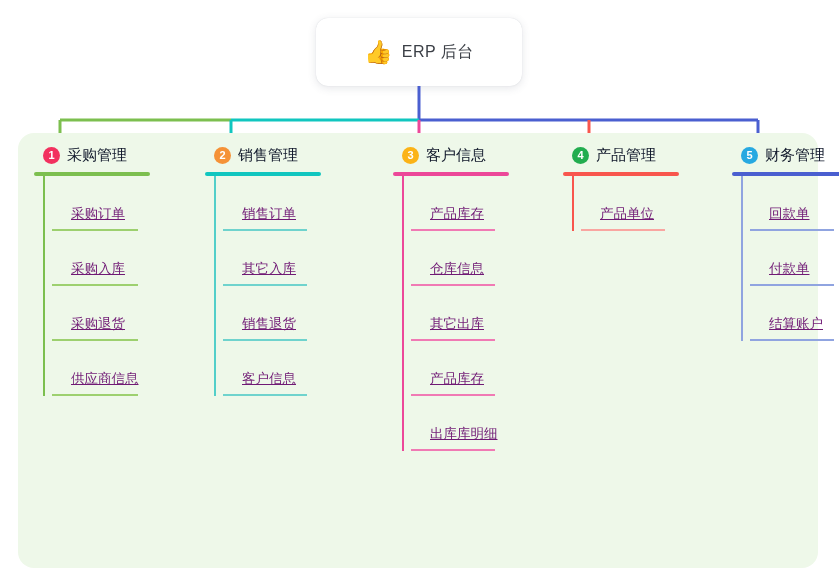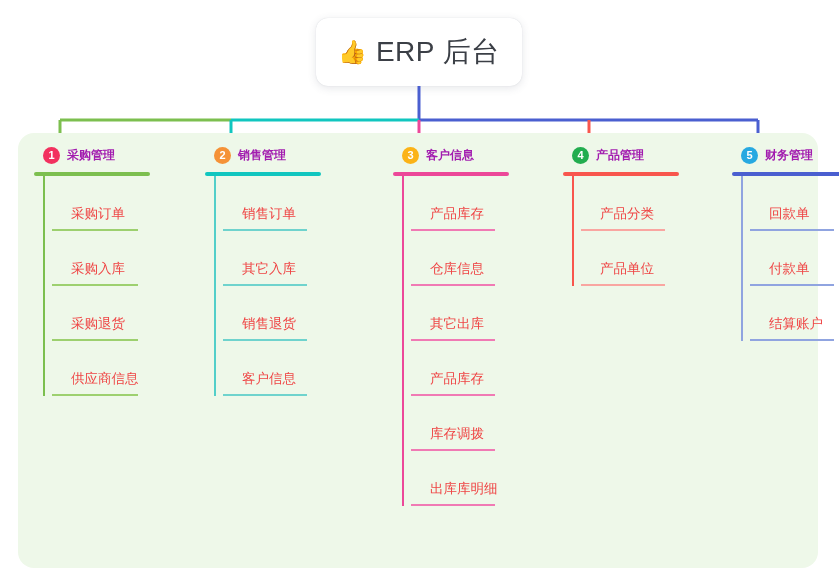--- a/index.html
+++ b/index.html
@@ -38,21 +38,21 @@
     justify-content: center;
     box-sizing: border-box;
   }
   .root-card .root-emoji {
     font-size: 23px;
     line-height: 1;
     margin-right: 9px;
     display: inline-block;
   }
   .root-card .root-title {
-    font-size: 28px;
+    font-size: 16px;
     color: #3b3f46;
     letter-spacing: 0.5px;
     white-space: nowrap;
   }
 
   
   #connectors {
     position: absolute;
     left: 0; top: 0;
     width: 839px;
@@ -89,23 +89,23 @@
     border-radius: 50%;
     color: #ffffff;
     font-size: 11px;
     line-height: 17px;
     text-align: center;
     font-weight: 700;
     margin-right: 7px;
     flex: 0 0 auto;
   }
   .col-title {
-    font-size: 12px;
-    color: #a21caf;
-    font-weight: 700;
+    font-size: 15px;
+    color: #0f172a;
+    font-weight: 400;
   }
   .col-underline {
     height: 4px;
     border-radius: 2px;
     margin-top: 4px;
   }
 
   .items {
     position: relative;
     margin-top: 0;
@@ -123,22 +123,23 @@
     position: relative;
     height: 55px;
     box-sizing: border-box;
     margin-left: 9px;
   }
   .item-label {
     position: absolute;
     left: 19px;
     bottom: 8px;
     font-size: 13.5px;
-    color: #ef4444;
+    color: #701a75;
     white-space: nowrap;
+    text-decoration: underline;
   }
   .item-rule {
     position: absolute;
     left: 0;
     bottom: 0;
     height: 2px;
     width: 88px;
   }
 
   
@@ -249,43 +250,35 @@
       </div>
       <div class="item">
         <span class="item-label">其它出库</span>
         <span class="item-rule" style="background:#f07ab4;"></span>
       </div>
       <div class="item">
         <span class="item-label">产品库存</span>
         <span class="item-rule" style="background:#f07ab4;"></span>
       </div>
       <div class="item">
-        <span class="item-label">库存调拨</span>
-        <span class="item-rule" style="background:#f07ab4;"></span>
-      </div>
-      <div class="item">
         <span class="item-label">出库库明细</span>
         <span class="item-rule" style="background:#f07ab4;"></span>
       </div>
     </div>
   </div>
 
   <div class="col c4" style="left:563px; width:160px;">
     <div class="col-head">
       <span class="badge" style="background: rgb(34, 173, 79);">4</span>
       <span class="col-title">产品管理</span>
     </div>
     <div class="col-underline" style="background:#f8564d; width:116px;"></div>
     <div class="items">
       <div class="spine" style="background:#f8564d;"></div>
       <div class="item">
-        <span class="item-label">产品分类</span>
-        <span class="item-rule" style="background:#f9a6a1; width:84px;"></span>
-      </div>
-      <div class="item">
         <span class="item-label">产品单位</span>
         <span class="item-rule" style="background:#f9a6a1; width:84px;"></span>
       </div>
     </div>
   </div>
 
   <div class="col c5" style="left:732px; width:150px;">
     <div class="col-head">
       <span class="badge" style="background: rgb(39, 169, 225);">5</span>
       <span class="col-title">财务管理</span>

